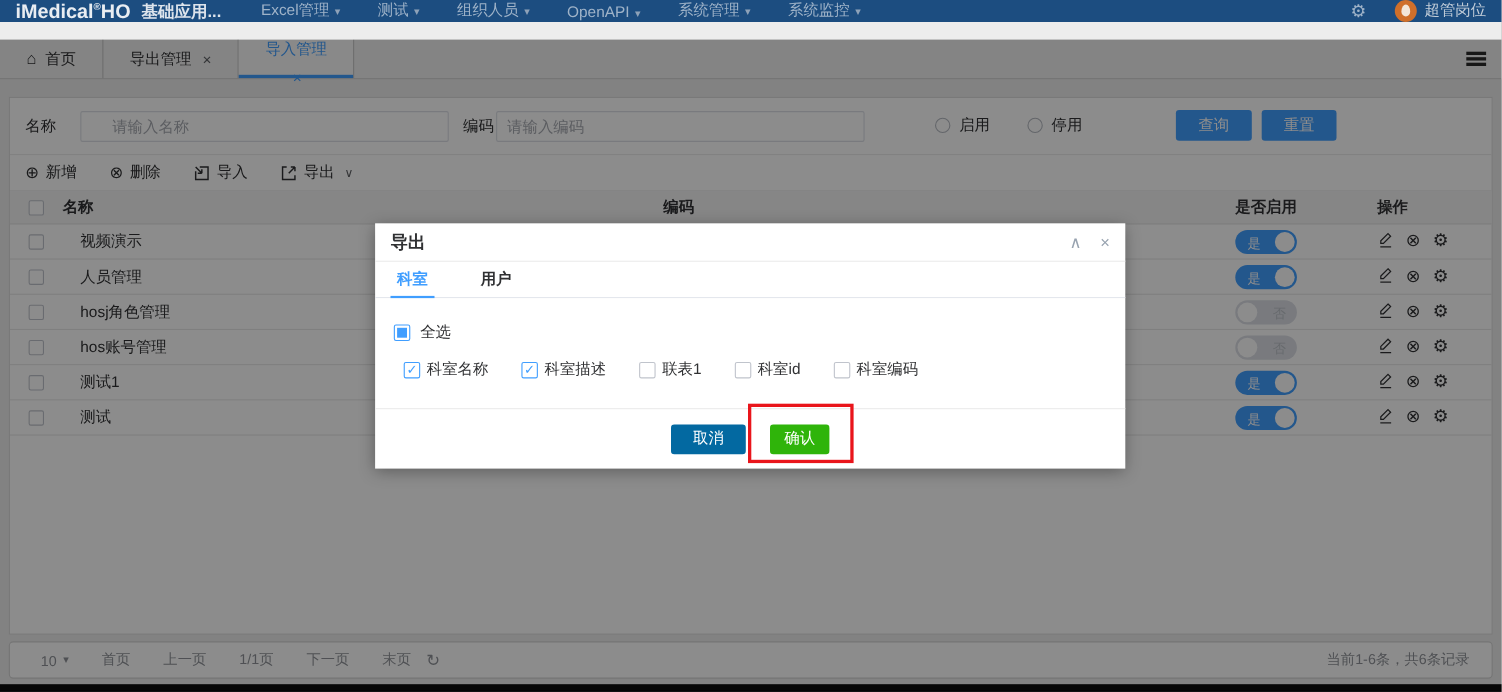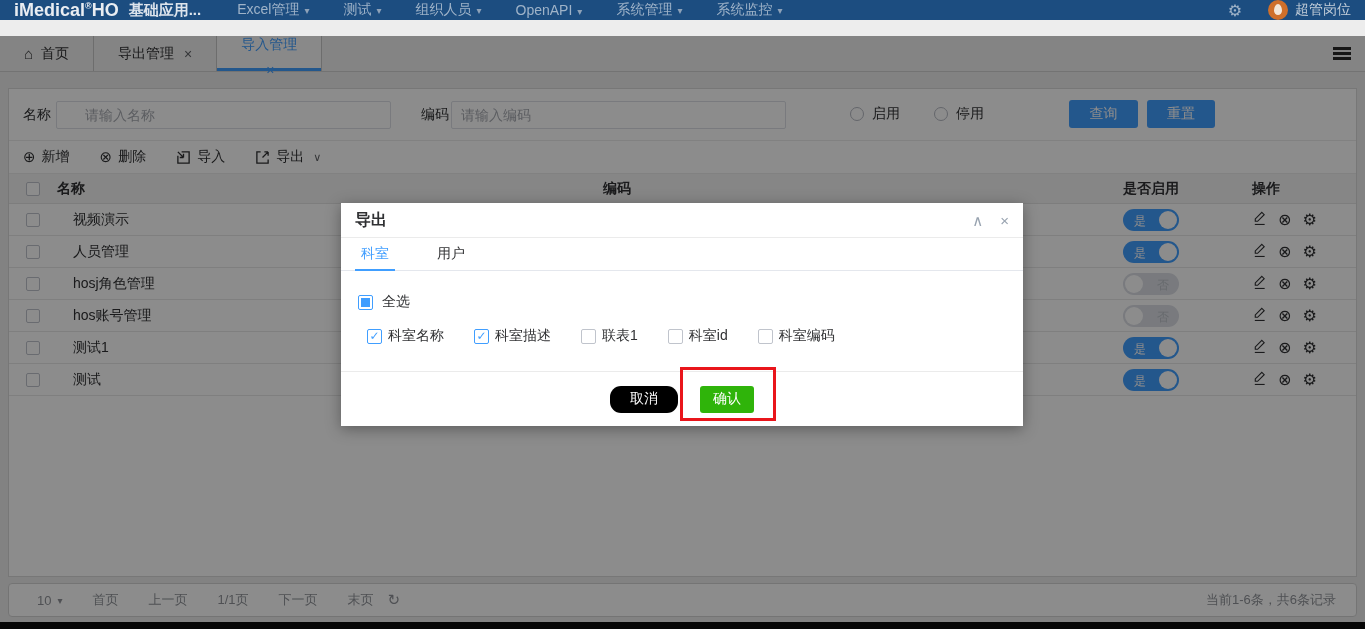--- a/index.html
+++ b/index.html
@@ -38,21 +38,21 @@
 
   
   .panel { position:absolute; left:8px; top:88px; width:1349px; height:489px;
     background:#fff; border:1px solid #d9d9d9; }
   .search-row { position:relative; height:52px; border-bottom:1px solid #ececec; }
   .flabel { position:absolute; top:17px; font-size:14px; color:#303133; }
   .lbl-name { left:14px; }
   .lbl-code { left:412px; }
   .tinput { position:absolute; top:12px; height:28px; border:1px solid #dcdfe6; border-radius:2px;
     font-size:14px; padding:0 9px; color:#303133; background:#fff; outline:none; width:335px; }
-  .in-name { left:47px;padding-left:28px; }
+  .in-name { left:64px;padding-left:28px; }
   .in-code { left:442px; }
   .tinput::placeholder { color:#a8abb2; }
   .radios { position:absolute; left:841px; top:16px; display:flex; gap:34px; }
   .radio { display:flex; align-items:center; gap:8px; font-size:14px; color:#303133; cursor:pointer; }
   .rdot { width:14px; height:14px; border:1px solid #b6bac2; border-radius:50%; background:#fff; }
   .btn { position:absolute; top:11px; height:28px; border:none; border-radius:3px;
     background:#409eff; color:#fff; font-size:14px; cursor:pointer;
     font-family:"Liberation Sans","DejaVu Sans",sans-serif; }
   .btn-query { left:1060px; width:69px; }
   .btn-reset { left:1138px; width:68px; }
@@ -102,39 +102,39 @@
     background:rgba(0,0,0,0.45); z-index:50; }
 
   
   .modal { position:absolute; left:341px; top:203px; width:682px; height:223px; background:#fff;
     z-index:100; box-shadow:0 3px 14px rgba(0,0,0,0.35); }
   .m-header { height:35px; display:flex; align-items:center; padding:0 14px; border-bottom:1px solid #ebebeb; }
   .m-title { font-size:16px; font-weight:bold; color:#303133; }
   .m-hicons { margin-left:auto; display:flex; gap:17px; align-items:center; }
   .m-hicons span { color:#98a3b0; font-size:15px; cursor:pointer; line-height:1; }
   .m-tabs { height:33px; display:flex; align-items:stretch; padding-left:14px; gap:36px; border-bottom:1px solid #e4e7ed; }
-  .m-tab { display:flex; align-items:center; font-size:14px; color:#303133; cursor:pointer; position:relative; padding:0 6px; }
+  .m-tab { display:flex; align-items:center; font-size:14px; color:#303133; cursor:pointer; position:relative; padding:0 6px;font-weight:bold; }
   .m-tab.active { color:#409eff; }
   .m-tab.active::after { content:""; position:absolute; left:0; right:0; bottom:-1px; height:2px; background:#409eff; }
   .m-body { position:relative; }
   .selall-row { display:flex; align-items:center; gap:9px; padding:22px 0 0 17px; font-size:14px; color:#303133; }
   .fields-row { display:flex; align-items:center; padding:16px 0 0 26px; font-size:14px; color:#303133; }
   .field { display:flex; align-items:center; gap:6px; margin-right:30px; cursor:pointer; }
   .mcheck { width:15px; height:15px; border:1px solid #c0c4cc; border-radius:2px; background:#fff;
     position:relative; display:flex; align-items:center; justify-content:center; flex:none; }
   .mcheck .ck { display:none; color:#409eff; font-size:12px; font-weight:bold; line-height:1; }
   .mcheck.checked { border-color:#409eff; }
   .mcheck.checked .ck { display:block; }
   .mcheck.indet { border-color:#409eff; }
   .mcheck.indet::after { content:""; width:9px; height:9px; background:#409eff; }
   .m-footer { position:absolute; left:0; top:168px; width:682px; height:55px; border-top:1px solid #ebebeb;
     display:flex; align-items:center; justify-content:center; gap:22px; }
   .m-btn { height:27px; border:none; border-radius:3px; color:#fff; font-size:14px; cursor:pointer;
     font-family:"Liberation Sans","DejaVu Sans",sans-serif; }
-  .m-cancel { width:68px; background:#000000;border-radius:11px; }
+  .m-cancel { width:68px; background:#0369a1; }
   .m-confirm { width:54px; background:#2fb40a; }
   .red-annotation { position:absolute; left:339px; top:164px; width:96px; height:54px;
     border:3px solid #e9151b; z-index:110; pointer-events:none; }
 </style>
 </head>
 <body>
 
 <div class="navbar">
   <span class="logo"><b>iMedical</b><sup>®</sup><b>HO</b></span>
   <span class="app-title">基础应用...</span>

